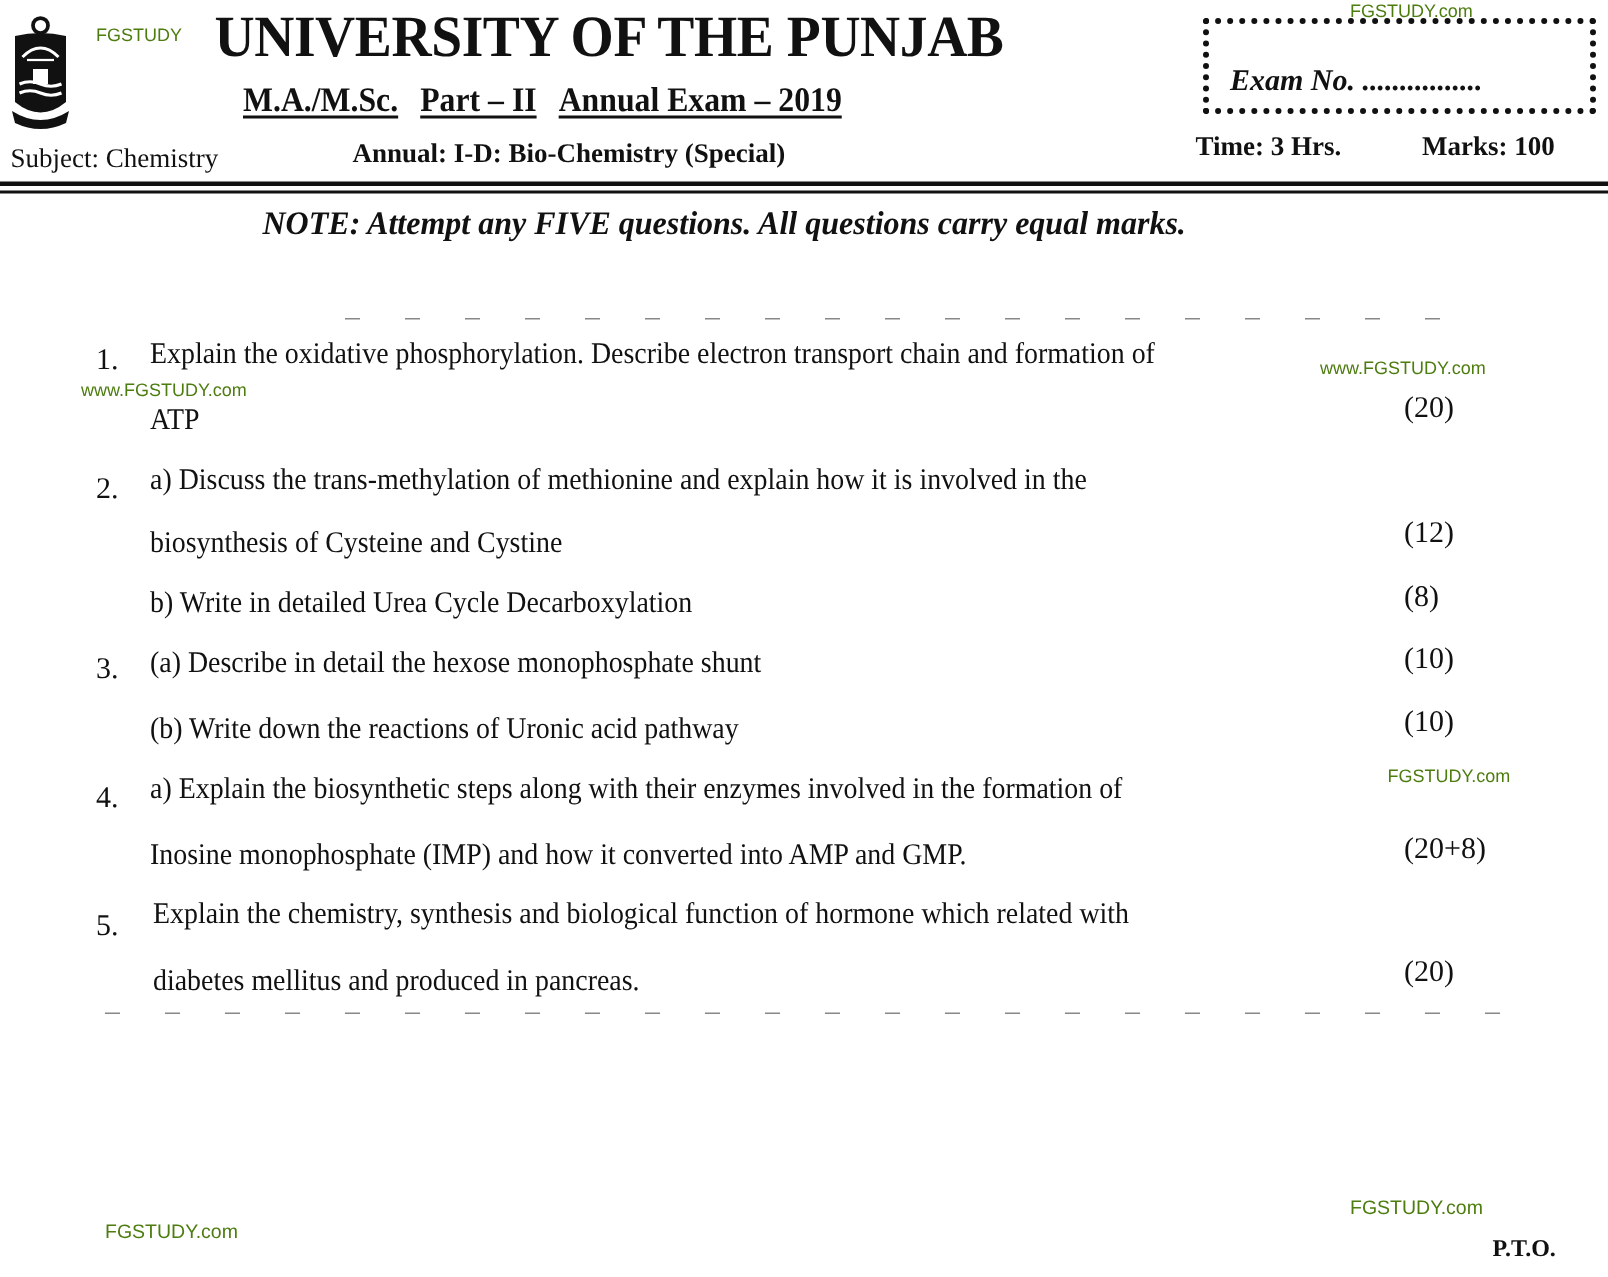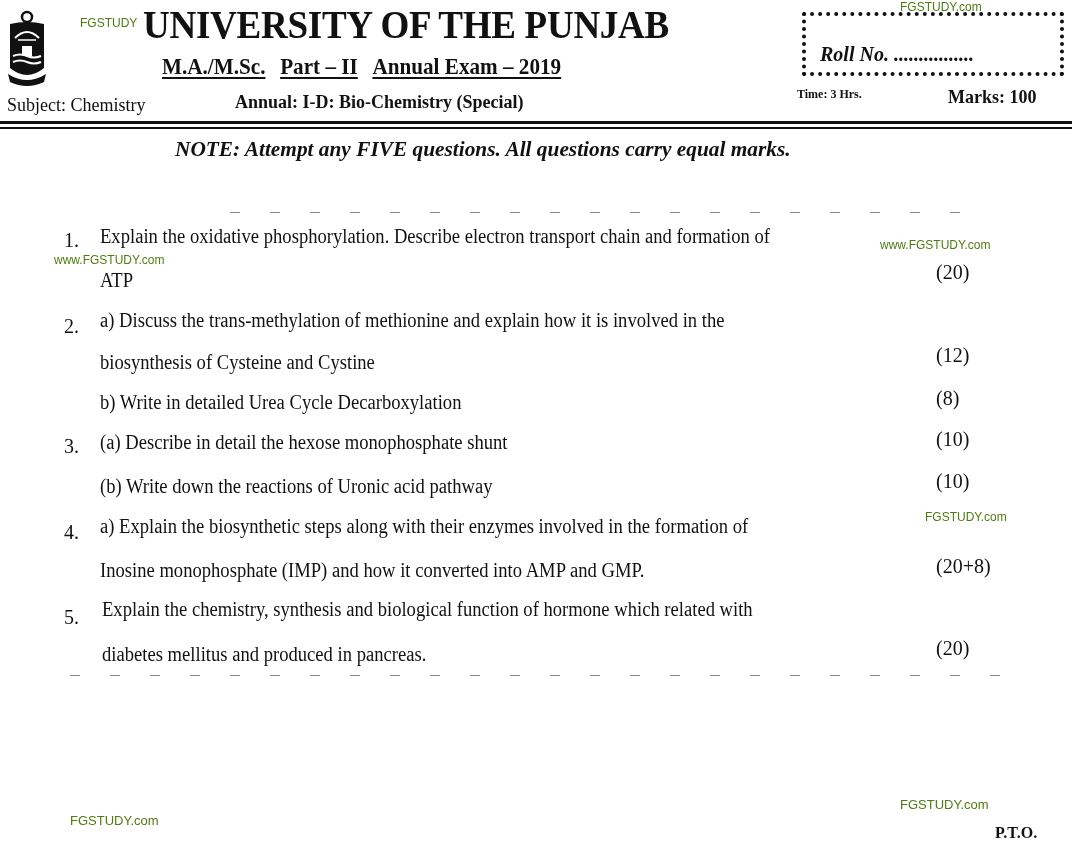--- a/index.html
+++ b/index.html
@@ -2,27 +2,27 @@
 <html><head>
 <meta charset="utf-8">
 <style>
   * { margin: 0; padding: 0; box-sizing: border-box; }
   html, body { width: 1072px; height: 851px; background: #ffffff; overflow: hidden; }
   body { position: relative; font-family: "Liberation Serif", serif; color: #111; }
   .abs { position: absolute; }
   .wm { font-family: "Liberation Sans", sans-serif; font-size: 13px; color: #4d7c0f; letter-spacing: 0; }
   .logo { left: 6px; top: 10px; width: 42px; height: 78px; }
   .title { left: 143px; top: 2px; font-size: 39px; font-weight: bold; letter-spacing: -0.3px; transform: scaleX(0.95); transform-origin: left top; white-space: nowrap; }
-  .title-wm { left: 80px; top: 16px; font-size: 12px; }
+  .title-wm { left: 64px; top: 16px; font-size: 12px; }
   .subhead { left: 162px; top: 54px; font-size: 23px; font-weight: bold; white-space: nowrap; transform: scaleX(0.92); transform-origin: left top; }
   .subhead span { text-decoration: underline; text-decoration-thickness: 2px; text-underline-offset: 3px; }
   .subhead .gap { display: inline-block; width: 16px; text-decoration: none; }
   .subject { left: 7px; top: 95px; font-size: 18px; font-weight: normal; white-space: nowrap; }
   .paper { left: 235px; top: 92px; font-size: 18px; font-weight: bold; white-space: nowrap; }
-  .time { left: 797px; top: 87px; font-size: 12px; font-weight: bold; white-space: nowrap; }
+  .time { left: 797px; top: 87px; font-size: 18px; font-weight: bold; white-space: nowrap; }
   .marks { left: 948px; top: 87px; font-size: 18px; font-weight: bold; white-space: nowrap; }
   .rollbox { left: 802px; top: 12px; width: 262px; height: 64px; border: 4px dotted #111; border-radius: 2px; }
   .roll { left: 820px; top: 43px; font-size: 20px; font-weight: bold; font-style: italic; white-space: nowrap; }
   .top-wm { left: 900px; top: 0px; font-size: 12px; }
   .rule1 { left: 0; top: 121px; width: 1072px; height: 3px; background: #111; }
   .rule2 { left: 0; top: 127px; width: 1072px; height: 2px; background: #111; }
   .note { left: 175px; top: 136px; font-size: 22px; font-weight: bold; font-style: italic; white-space: nowrap; transform: scaleX(0.97); transform-origin: left top; }
   .q { font-size: 20px; white-space: nowrap; transform: scaleX(0.93); transform-origin: left top; }
   .num { font-size: 20px; white-space: nowrap; }
   .mark { font-size: 20px; white-space: nowrap; }
@@ -47,21 +47,21 @@
 </div>
 <div class="abs wm title-wm">FGSTUDY</div>
 <div class="abs title">UNIVERSITY OF THE PUNJAB</div>
 <div class="abs subhead">
   <span>M.A./M.Sc.</span><span class="gap"></span><span>Part – II</span><span class="gap"></span><span>Annual Exam – 2019</span>
 </div>
 <div class="abs subject">Subject: Chemistry</div>
 <div class="abs paper">Annual: I-D:  Bio-Chemistry (Special)</div>
 <div class="abs wm top-wm">FGSTUDY.com</div>
 <div class="abs rollbox"></div>
-<div class="abs roll">Roll No. ................</div>
+<div class="abs roll">Exam No. ................</div>
 <div class="abs time">Time: 3 Hrs.</div>
 <div class="abs marks">Marks: 100</div>
 <div class="abs rule1"></div>
 <div class="abs rule2"></div>
 
 <div class="abs note">NOTE: Attempt any FIVE questions. All questions carry equal marks.</div>
 
 <div class="abs dash" style="left:230px;top:212px;width:760px;"></div>
 
 <div class="abs num" style="left:64px;top:229px;">1.</div>

